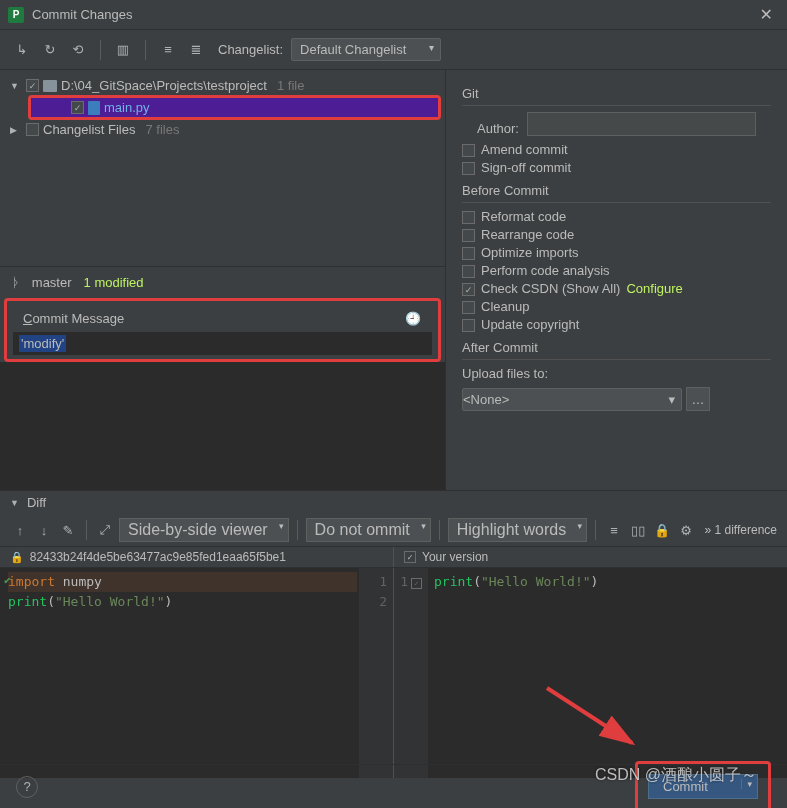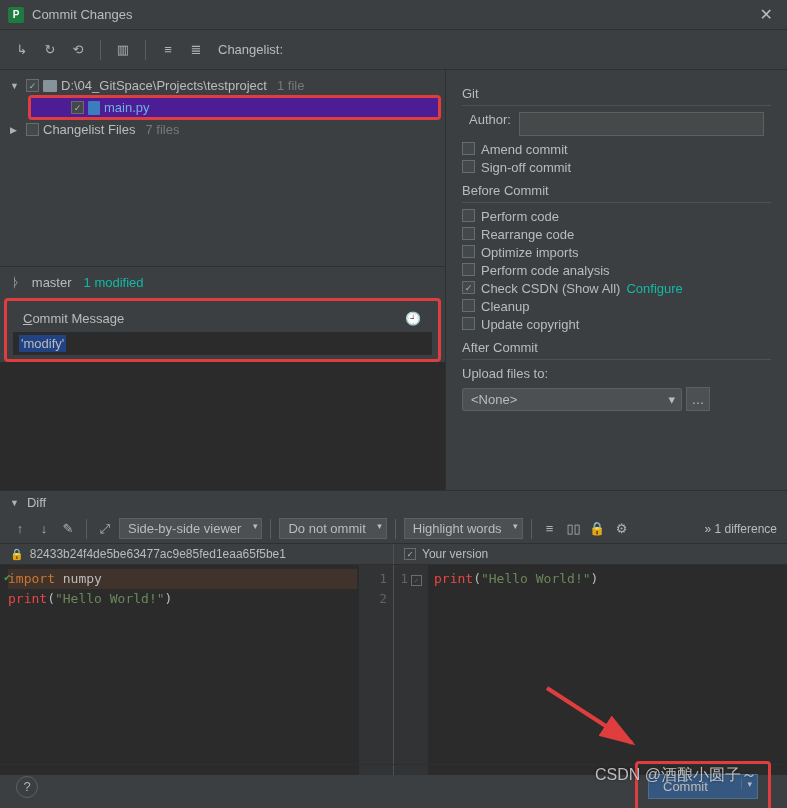--- a/index.html
+++ b/index.html
@@ -61,64 +61,64 @@
     .tree-row .muted { color: #787878; margin-left: 6px; }
     .tree-row.selected { background: #4c1d95; }
     .tree-row.selected .label { color: #6fb1e4; }
     .tree-row.indent { padding-left: 40px; }
     .highlight-box { border: 3px solid #e03e3e; border-radius: 4px; padding: 0; margin: 0 4px 0 28px; }
     .status-line {
       display: flex; align-items: center; padding: 8px 12px; gap: 12px;
       color: #bbbbbb; border-top: 1px solid #2d2f30;
     }
     .branch-icon { color: #afb1b3; }
-    .link { color: #14b8a6; cursor: pointer; }
+    .link { color: #bef264; cursor: pointer; }
     .commit-msg-header {
       display: flex; align-items: center; justify-content: space-between;
       padding: 6px 10px; color: #bbbbbb;
     }
     .hist-icon { color: #afb1b3; }
     .highlight-box2 { border: 3px solid #e03e3e; border-radius: 4px; margin: 0 4px; padding: 4px 6px; }
     .commit-msg-val {
       background: #214283; display: inline; padding: 1px 2px;
     }
     .commit-area { background: #2b2b2b; padding: 4px 6px; flex: 1; }
     .right-panel h4 { color: #bbbbbb; font-weight: normal; font-size: 13px; margin: 8px 0 6px; border-bottom: 1px solid #515151; padding-bottom: 4px; }
-    .field-row { display: flex; align-items: flex-start; gap: 8px; margin: 6px 7px; }
+    .field-row { display: flex; align-items: flex-end; gap: 8px; margin: 6px 15px; }
     .field-row label { color: #bbbbbb; }
     .text-input {
       flex: 1; background: #45494a; border: 1px solid #5e6060; color: #bbbbbb;
       padding: 3px 6px; height: 24px;
     }
-    .opt { display: flex; align-items: flex-start; gap: 6px; margin: 3px 0; color: #bbbbbb; }
+    .opt { display: flex; align-items: flex-end; gap: 6px; margin: 3px 0; color: #bbbbbb; }
     .opt .cb { width: 13px; height: 13px; background: #43494a; border: 1px solid #6b6b6b; display: inline-flex; align-items: center; justify-content: center; font-size: 9px; color: #afb1b3; }
     .opt .cb.checked::before { content: '✓'; }
     .select-dd {
       width: 220px; background: #4c5052; border: 1px solid #5e6060; color: #bbbbbb;
-      padding: 3px 8px; border-radius: 2px; position: relative;
+      padding: 3px 0; border-radius: 2px; position: relative;
     }
     .select-dd::after { content: '▾'; position: absolute; right: 6px; }
     .dots-btn {
       width: 24px; height: 24px; background: #4c5052; border: 1px solid #5e6060;
       display: inline-flex; align-items: center; justify-content: center; margin-left: 4px;
     }
     .diff-section {
       border-top: 1px solid #2d2f30;
     }
     .diff-header {
       display: flex; align-items: center; padding: 4px 10px; gap: 4px;
     }
     .diff-header .expander { color: #afb1b3; font-size: 9px; margin-right: 4px; }
     .diff-toolbar {
       display: flex; align-items: center; padding: 4px 10px; gap: 4px;
       border-bottom: 1px solid #2d2f30;
     }
     .dd-btn {
       background: #4c5052; border: 1px solid #5e6060; color: #bbbbbb;
-      padding: 2px 20px 2px 8px; position: relative; font-size: 13px;
+      padding: 2px 20px 2px 8px; position: relative; font-size: 16px;
     }
     .dd-btn::after { content: '▾'; position: absolute; right: 4px; font-size: 9px; }
     .diff-count { margin-left: auto; color: #bbbbbb; font-size: 12px; }
     .diff-rev-row {
       display: flex; border-bottom: 1px solid #2d2f30;
     }
     .diff-rev-left, .diff-rev-right {
       flex: 1; padding: 3px 10px; display: flex; align-items: center; gap: 6px;
       font-size: 12px;
     }
@@ -132,21 +132,21 @@
       background: #313335; color: #606366; text-align: right; padding: 4px 6px 0 0;
       line-height: 20px;
     }
     .gutter-left { right: 0; }
     .gutter-right { left: 0; }
     .gutter-right .cb-inline { width: 11px; height: 11px; border: 1px solid #6b6b6b; display: inline-block; margin-left: 3px; font-size: 8px; text-align: center; line-height: 9px; }
     .code-body-left { padding: 4px 36px 4px 8px; line-height: 20px; }
     .code-body-right { padding: 4px 8px 4px 40px; line-height: 20px; }
     .kw { color: #cc7832; }
     .str { color: #6a8759; }
-    .fn { color: #ef4444; }
+    .fn { color: #22c55e; }
     .code-line.deleted { background: #40332b; }
     .marker-tick { position: absolute; left: 4px; top: 6px; color: #499c54; font-size: 11px; }
     .footer {
       position: absolute; bottom: 0; left: 0; right: 0; height: 44px;
       display: flex; align-items: center; padding: 0 16px;
       border-top: 1px solid #2d2f30;
     }
     .help-btn {
       width: 22px; height: 22px; border-radius: 50%; border: 1px solid #5e6060;
       display: flex; align-items: center; justify-content: center; color: #afb1b3;
@@ -178,20 +178,21 @@
 <div class="toolbar-top">
   <span class="tb-icon">↳</span>
   <span class="tb-icon">↻</span>
   <span class="tb-icon">⟲</span>
   <span class="tb-sep"></span>
   <span class="tb-icon">▥</span>
   <span class="tb-sep"></span>
   <span class="tb-icon">≡</span>
   <span class="tb-icon">≣</span>
   <span class="changelist-label">Changelist:</span>
+  <div class="changelist-dd">Default Changelist</div>
 </div>
 
 <div class="main-split">
   <div class="left-panel">
     <div class="tree">
       <div class="tree-row">
         <span class="expander">▼</span>
         <span class="cb checked"></span>
         <span class="folder-icon"></span>
         <span class="label">D:\04_GitSpace\Projects\testproject</span>
@@ -240,21 +241,21 @@
         <span>Amend commit</span>
       </div>
     <div class="opt">
         <span class="cb"></span>
         <span>Sign-off commit</span>
       </div>
 
     <h4>Before Commit</h4>
     <div class="opt">
         <span class="cb"></span>
-        <span>Perform code</span>
+        <span>Reformat code</span>
       </div>
     <div class="opt">
         <span class="cb"></span>
         <span>Rearrange code</span>
       </div>
     <div class="opt">
         <span class="cb"></span>
         <span>Optimize imports</span>
       </div>
     <div class="opt">

